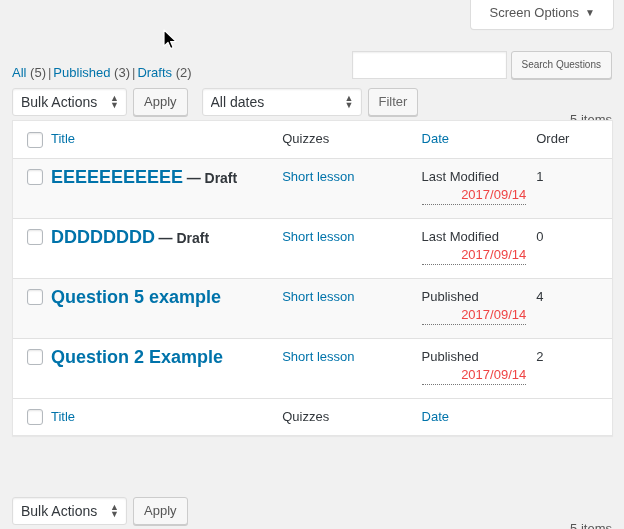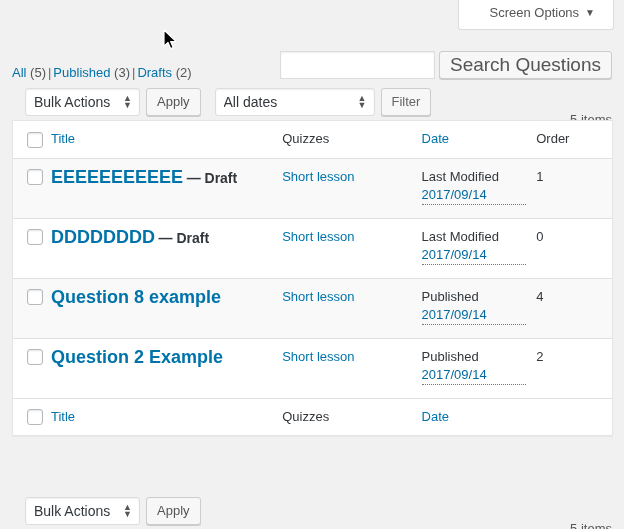--- a/index.html
+++ b/index.html
@@ -26,21 +26,21 @@
     position: absolute;
     top: 0; right: 10px;
     height: 0;
   }
   .show-settings {
     display: inline-block;
     background: #fff;
     border: 1px solid #ddd;
     border-top: none;
     border-radius: 0 0 4px 4px;
-    padding: 4px 18px 6px 30px;
+    padding: 4px 18px 6px 18px;
     font-size: 13px;
     color: #555;
     line-height: 18px;
     box-shadow: 0 1px 1px -1px rgba(0,0,0,.1);
     cursor: pointer;
     white-space: nowrap;
   }
   .show-settings .caret {
     font-size: 10px;
     margin-left: 6px;
@@ -125,40 +125,40 @@
   }
   .search-box .button {
     margin-left: 4px;
     height: 28px;
     line-height: 26px;
     background: #f7f7f7;
     border: 1px solid #ccc;
     border-radius: 3px;
     box-shadow: 0 1px 0 #ccc;
     color: #555;
-    font-size: 19px;
+    font-size: 10px;
     padding: 0 10px 1px;
     font-family: "Liberation Sans", sans-serif;
     cursor: pointer;
     white-space: nowrap;
   }
 
   
   .tablenav {
     position: absolute;
     left: 12px;
     right: 12px;
     height: 30px;
   }
   .tablenav.top { top: 88px; }
   .tablenav.bottom { top: 497px; }
 
   .tn-left {
     position: absolute;
-    left: 13px; top: 0;
+    left: 0; top: 0;
     display: flex;
     align-items: center;
   }
   select.bulk-select, select.date-select {
     height: 28px;
     font-size: 14px;
     font-family: "Liberation Sans", sans-serif;
     color: #32373c;
     background-color: #fff;
     background-image: none;
@@ -289,24 +289,25 @@
   }
   td.col-quizzes a {
     color: #0073aa;
     text-decoration: none;
     cursor: pointer;
     font-size: 13px;
   }
   .date-status { display: block; color: #32373c; }
   abbr.date-abbr {
     display: block;
-    color: #0369a1;
+    color: #ef4444;
     border-bottom: 1px dotted #777;
     text-decoration: none;
     cursor: help;
+    text-align: right;
   }
   td.col-order { color: #32373c; }
 
   
   .cb {
     -webkit-appearance: none;
     -moz-appearance: none;
     appearance: none;
     width: 16px;
     height: 16px;
@@ -397,21 +398,21 @@
           <td class="col-title"><a class="row-title">DDDDDDDD</a> <span class="post-state">— Draft</span></td>
           <td class="col-quizzes"><a>Short lesson</a></td>
           <td class="col-date">
             <span class="date-status">Last Modified</span>
             <abbr class="date-abbr">2017/09/14</abbr>
           </td>
           <td class="col-order">0</td>
         </tr>
         <tr class="alternate">
           <td class="col-cb"><input type="checkbox" class="cb" style=""></td>
-          <td class="col-title"><a class="row-title">Question 8 example</a></td>
+          <td class="col-title"><a class="row-title">Question 5 example</a></td>
           <td class="col-quizzes"><a>Short lesson</a></td>
           <td class="col-date">
             <span class="date-status">Published</span>
             <abbr class="date-abbr">2017/09/14</abbr>
           </td>
           <td class="col-order">4</td>
         </tr>
         <tr>
           <td class="col-cb"><input type="checkbox" class="cb" style=""></td>
           <td class="col-title"><a class="row-title">Question 2 Example</a></td>

